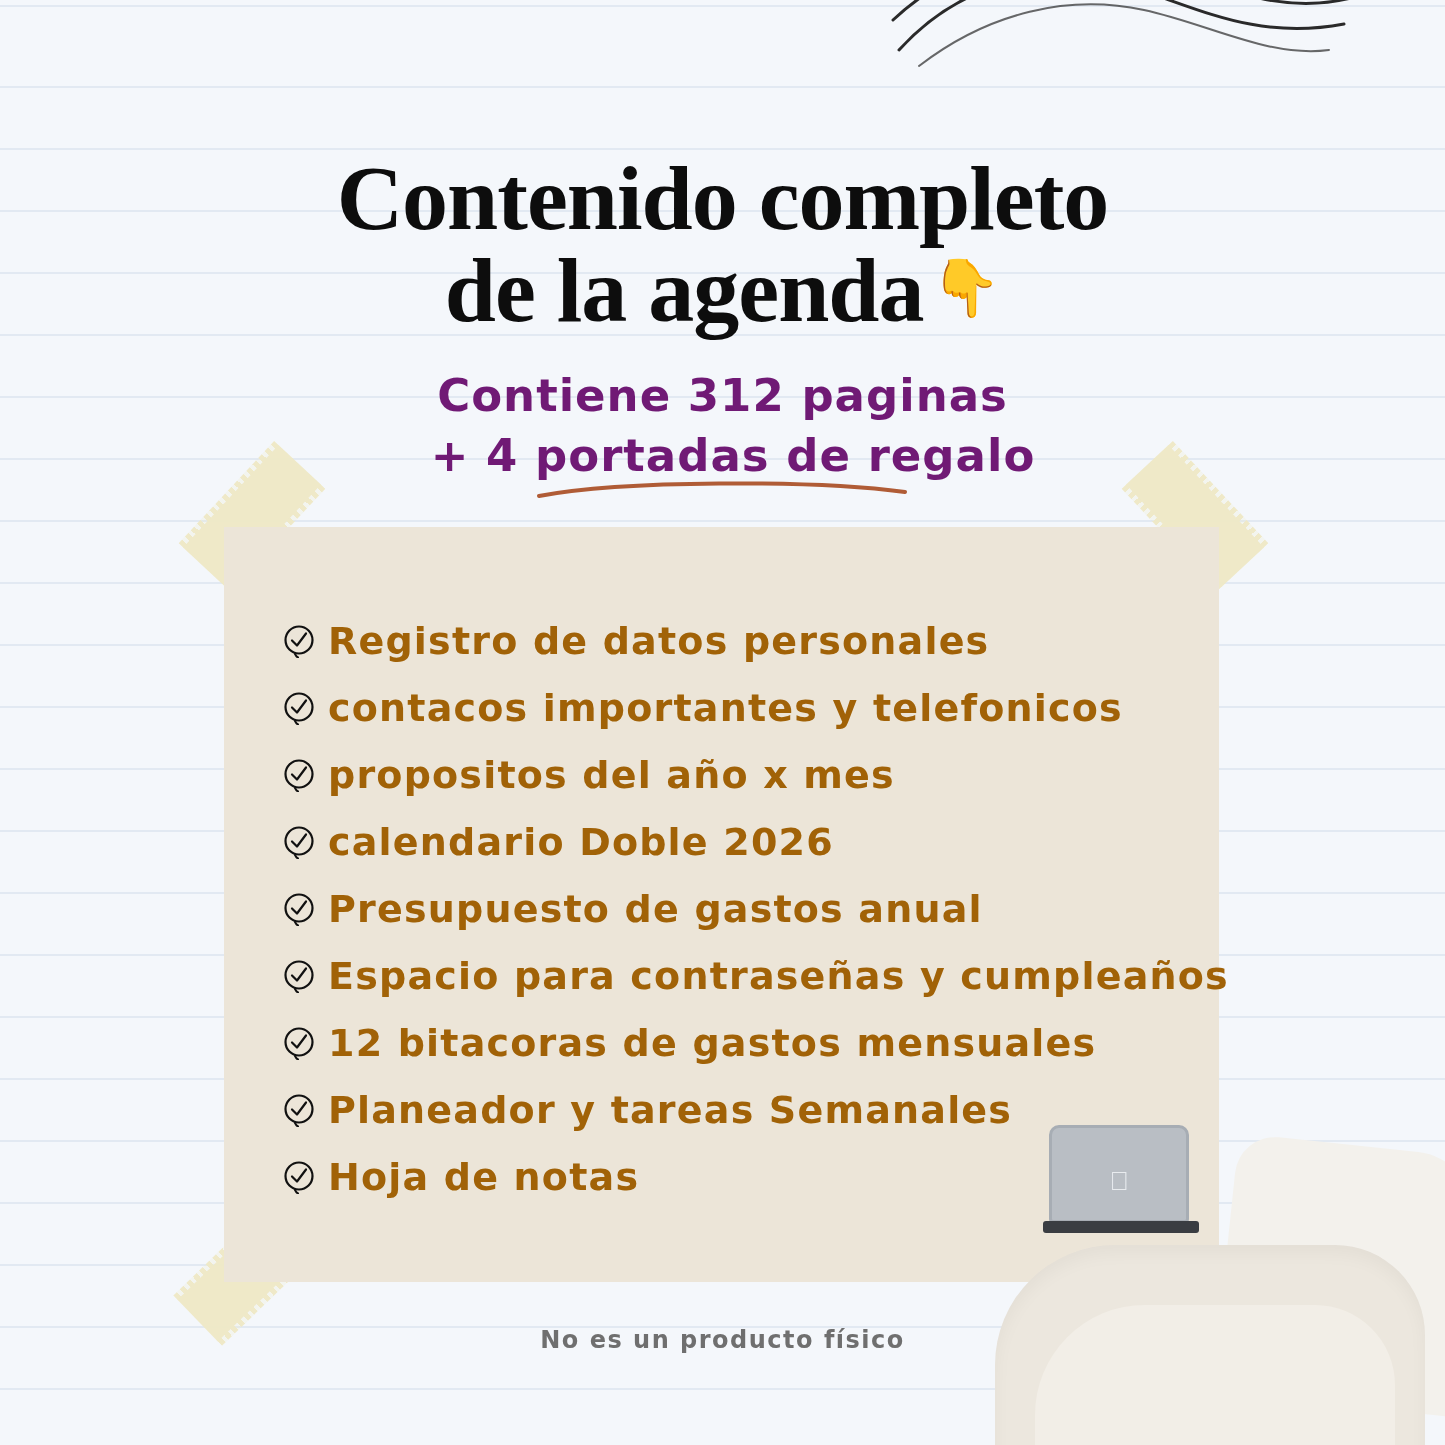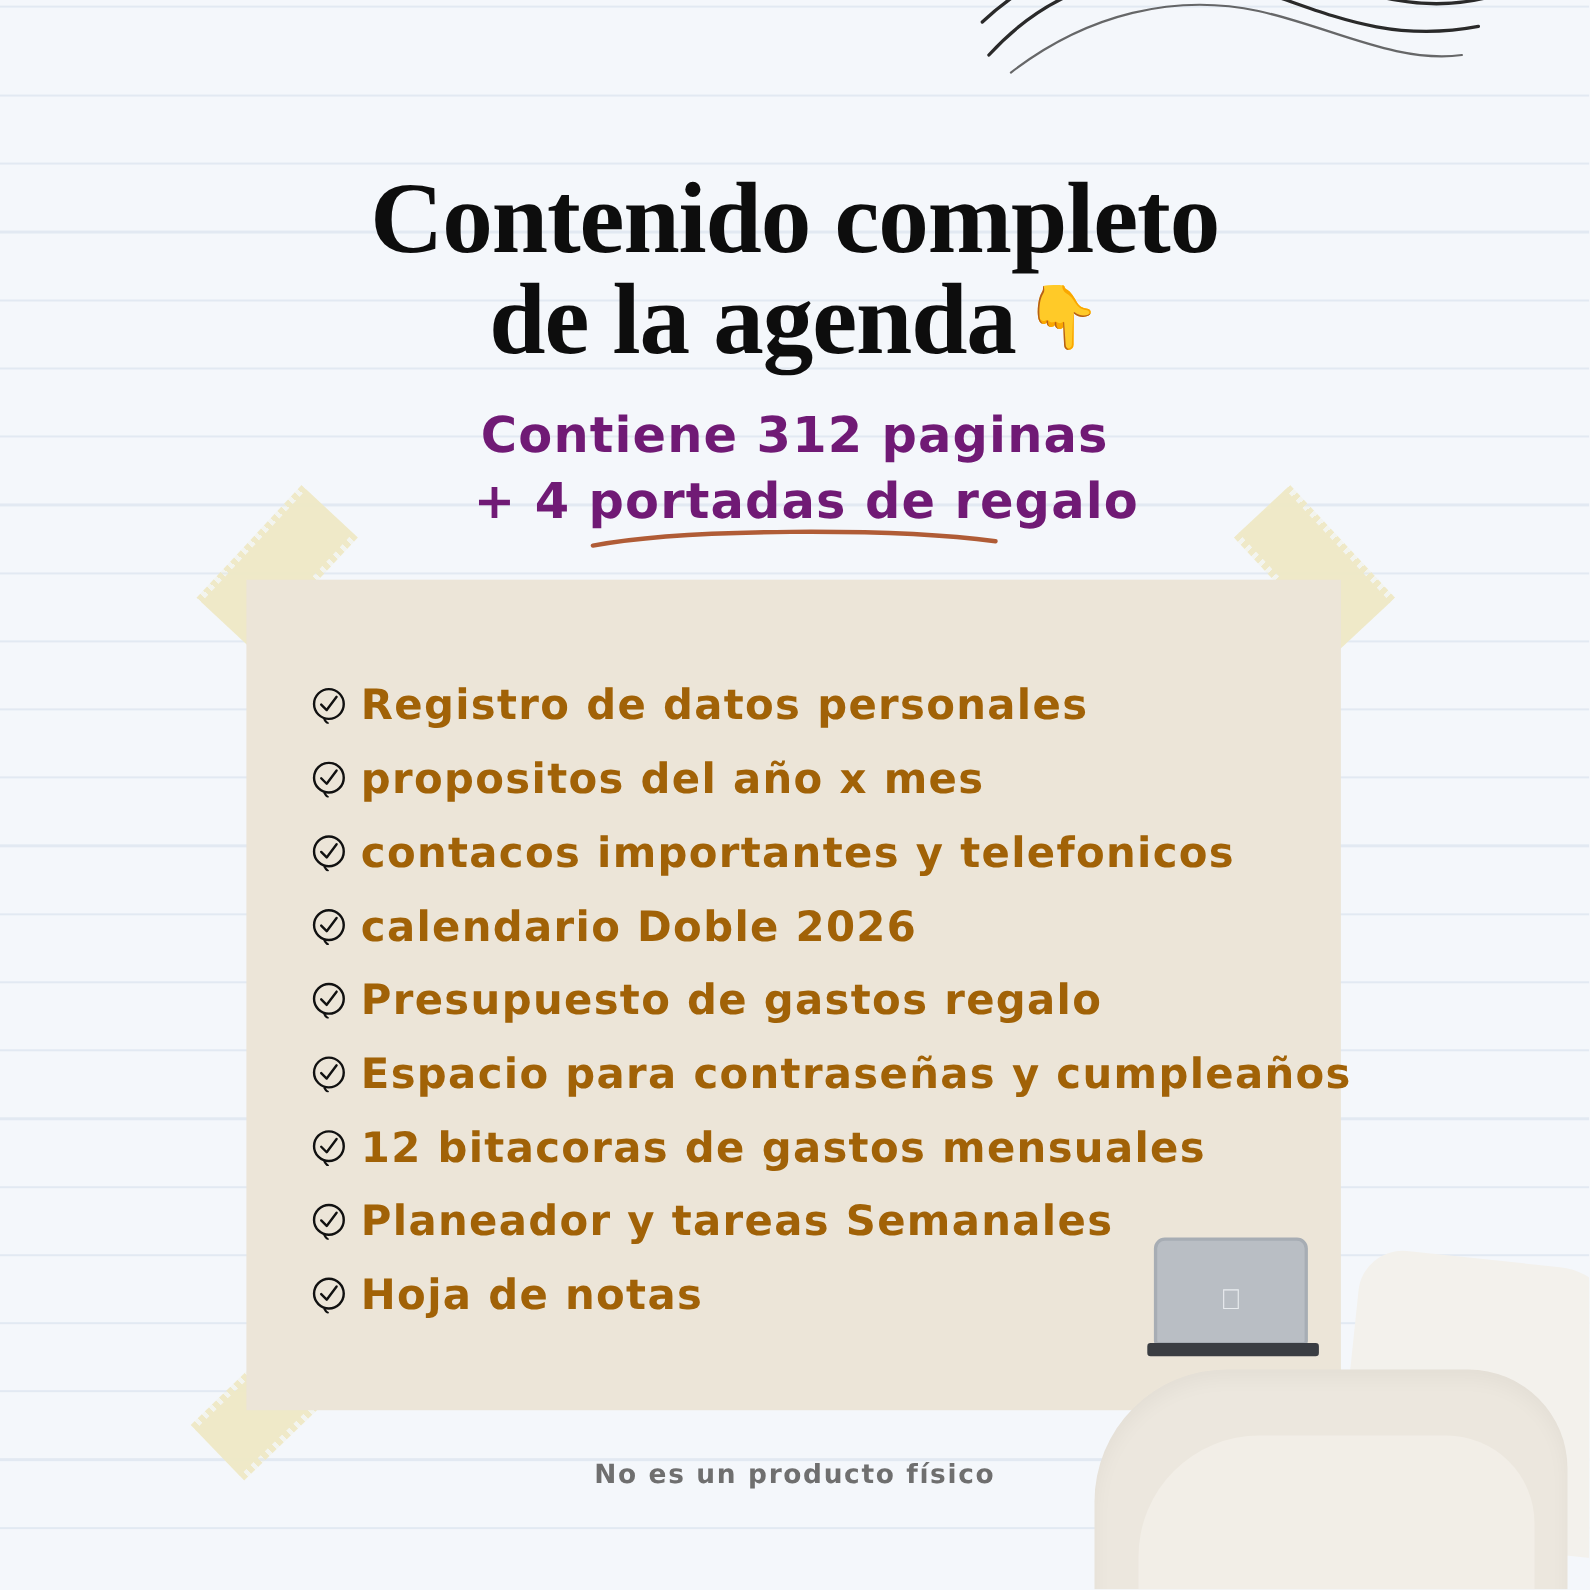--- a/index.html
+++ b/index.html
@@ -299,54 +299,54 @@
     </div>
 
     <div class="list-item">
       <span class="check">
         <svg width="34" height="34" viewBox="0 0 34 34" fill="none">
           <circle cx="17" cy="16" r="13.5" stroke="#111" stroke-width="2.2"></circle>
           <path d="M10 16.5 L15 21.5 L24 9.5" stroke="#111" stroke-width="2.2" fill="none" stroke-linecap="round" stroke-linejoin="round"></path>
           <path d="M13 30 C 14 32, 15 33, 16 33.5" stroke="#111" stroke-width="2" fill="none" stroke-linecap="round"></path>
         </svg>
       </span>
+      <span>contacos importantes y telefonicos</span>
+    </div>
+
+    <div class="list-item">
+      <span class="check">
+        <svg width="34" height="34" viewBox="0 0 34 34" fill="none">
+          <circle cx="17" cy="16" r="13.5" stroke="#111" stroke-width="2.2"></circle>
+          <path d="M10 16.5 L15 21.5 L24 9.5" stroke="#111" stroke-width="2.2" fill="none" stroke-linecap="round" stroke-linejoin="round"></path>
+          <path d="M13 30 C 14 32, 15 33, 16 33.5" stroke="#111" stroke-width="2" fill="none" stroke-linecap="round"></path>
+        </svg>
+      </span>
       <span>propositos del año x mes</span>
     </div>
 
     <div class="list-item">
       <span class="check">
         <svg width="34" height="34" viewBox="0 0 34 34" fill="none">
           <circle cx="17" cy="16" r="13.5" stroke="#111" stroke-width="2.2"></circle>
           <path d="M10 16.5 L15 21.5 L24 9.5" stroke="#111" stroke-width="2.2" fill="none" stroke-linecap="round" stroke-linejoin="round"></path>
           <path d="M13 30 C 14 32, 15 33, 16 33.5" stroke="#111" stroke-width="2" fill="none" stroke-linecap="round"></path>
         </svg>
       </span>
-      <span>contacos importantes y telefonicos</span>
-    </div>
-
-    <div class="list-item">
-      <span class="check">
-        <svg width="34" height="34" viewBox="0 0 34 34" fill="none">
-          <circle cx="17" cy="16" r="13.5" stroke="#111" stroke-width="2.2"></circle>
-          <path d="M10 16.5 L15 21.5 L24 9.5" stroke="#111" stroke-width="2.2" fill="none" stroke-linecap="round" stroke-linejoin="round"></path>
-          <path d="M13 30 C 14 32, 15 33, 16 33.5" stroke="#111" stroke-width="2" fill="none" stroke-linecap="round"></path>
-        </svg>
-      </span>
       <span>calendario Doble 2026</span>
     </div>
 
     <div class="list-item">
       <span class="check">
         <svg width="34" height="34" viewBox="0 0 34 34" fill="none">
           <circle cx="17" cy="16" r="13.5" stroke="#111" stroke-width="2.2"></circle>
           <path d="M10 16.5 L15 21.5 L24 9.5" stroke="#111" stroke-width="2.2" fill="none" stroke-linecap="round" stroke-linejoin="round"></path>
           <path d="M13 30 C 14 32, 15 33, 16 33.5" stroke="#111" stroke-width="2" fill="none" stroke-linecap="round"></path>
         </svg>
       </span>
-      <span>Presupuesto de gastos regalo</span>
+      <span>Presupuesto de gastos anual</span>
     </div>
 
     <div class="list-item">
       <span class="check">
         <svg width="34" height="34" viewBox="0 0 34 34" fill="none">
           <circle cx="17" cy="16" r="13.5" stroke="#111" stroke-width="2.2"></circle>
           <path d="M10 16.5 L15 21.5 L24 9.5" stroke="#111" stroke-width="2.2" fill="none" stroke-linecap="round" stroke-linejoin="round"></path>
           <path d="M13 30 C 14 32, 15 33, 16 33.5" stroke="#111" stroke-width="2" fill="none" stroke-linecap="round"></path>
         </svg>
       </span>

